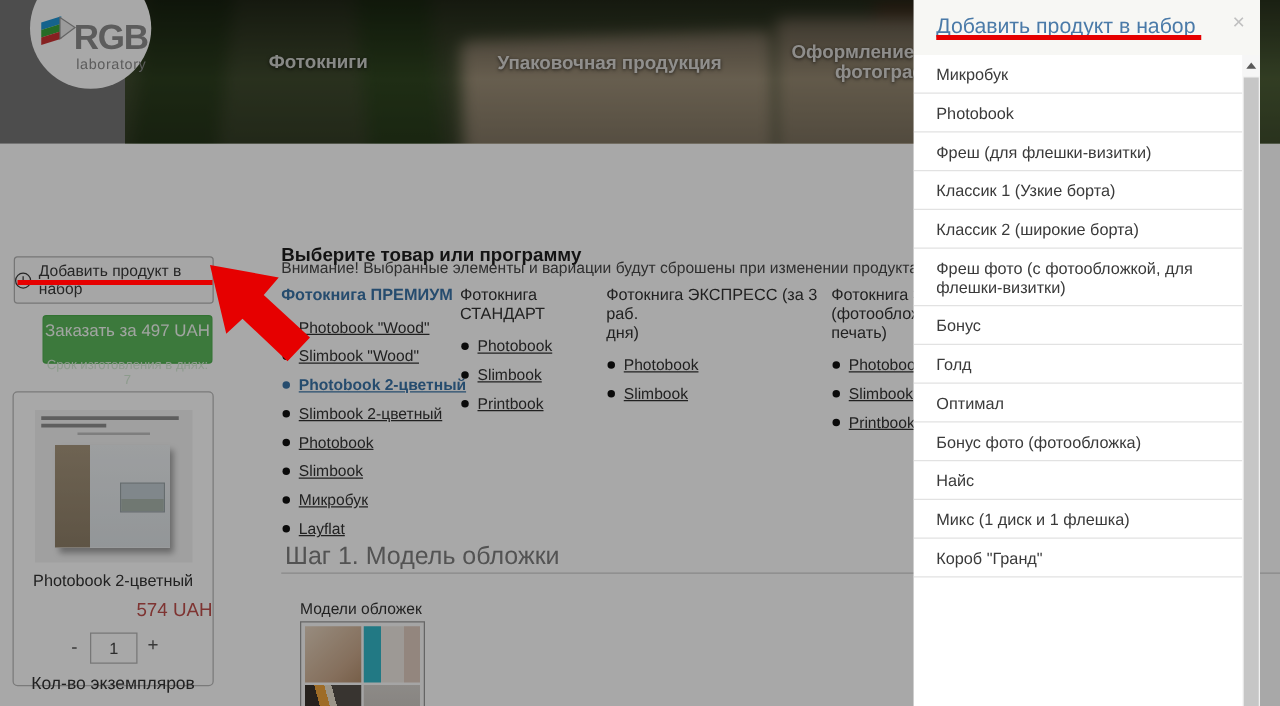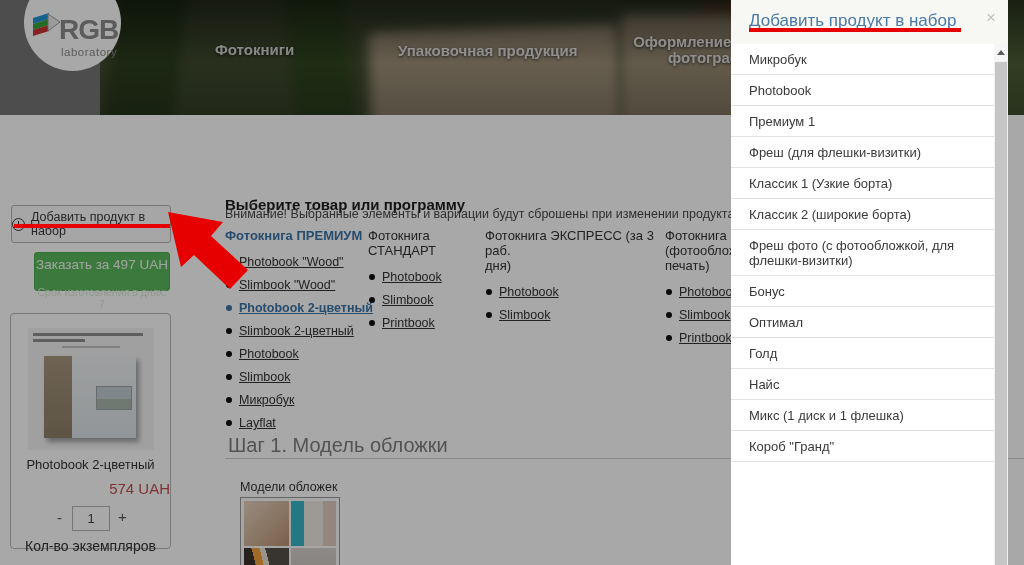--- a/index.html
+++ b/index.html
@@ -238,28 +238,28 @@
   <aside class="panel">
     <div class="panel-header">
       <div class="panel-title">Добавить продукт в набор</div>
       <div class="panel-close">×</div>
     </div>
     <div class="panel-list">
       <ul>
 
       <li><span>Микробук</span></li>
           <li><span>Photobook</span></li>
-          <li><span>Премиум 1</span></li>
           <li><span>Фреш (для флешки-визитки)</span></li>
           <li><span>Классик 1 (Узкие борта)</span></li>
           <li><span>Классик 2 (широкие борта)</span></li>
           <li><span>Фреш фото (с фотообложкой, для флешки-визитки)</span></li>
           <li><span>Бонус</span></li>
+          <li><span>Голд</span></li>
           <li><span>Оптимал</span></li>
-          <li><span>Голд</span></li>
+          <li><span>Бонус фото (фотообложка)</span></li>
           <li><span>Найс</span></li>
           <li><span>Микс (1 диск и 1 флешка)</span></li>
           <li><span>Короб "Гранд"</span></li>
         </ul>
     </div>
     <div class="scrollbar">
       <div class="sb-btn">
         <div class="tri-up"></div>
       </div>
       <div class="sb-thumb"></div>

